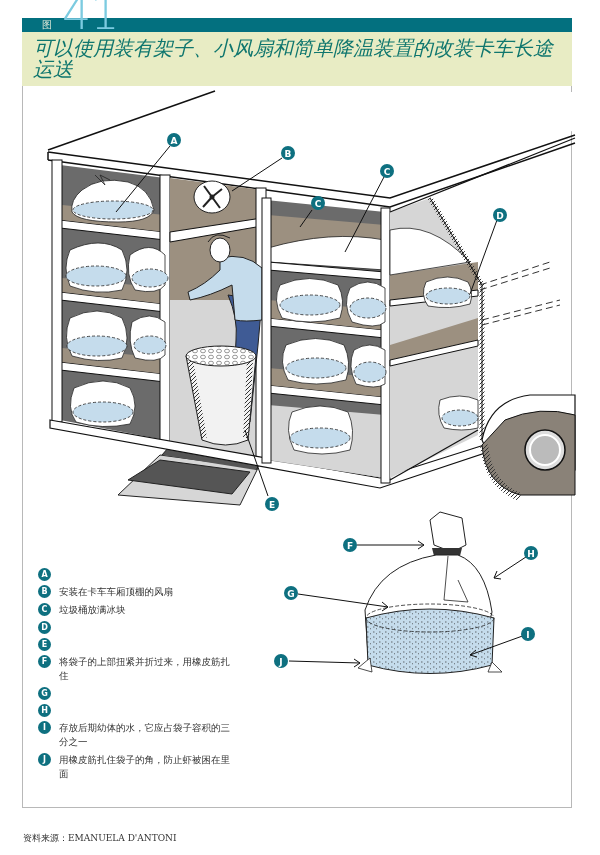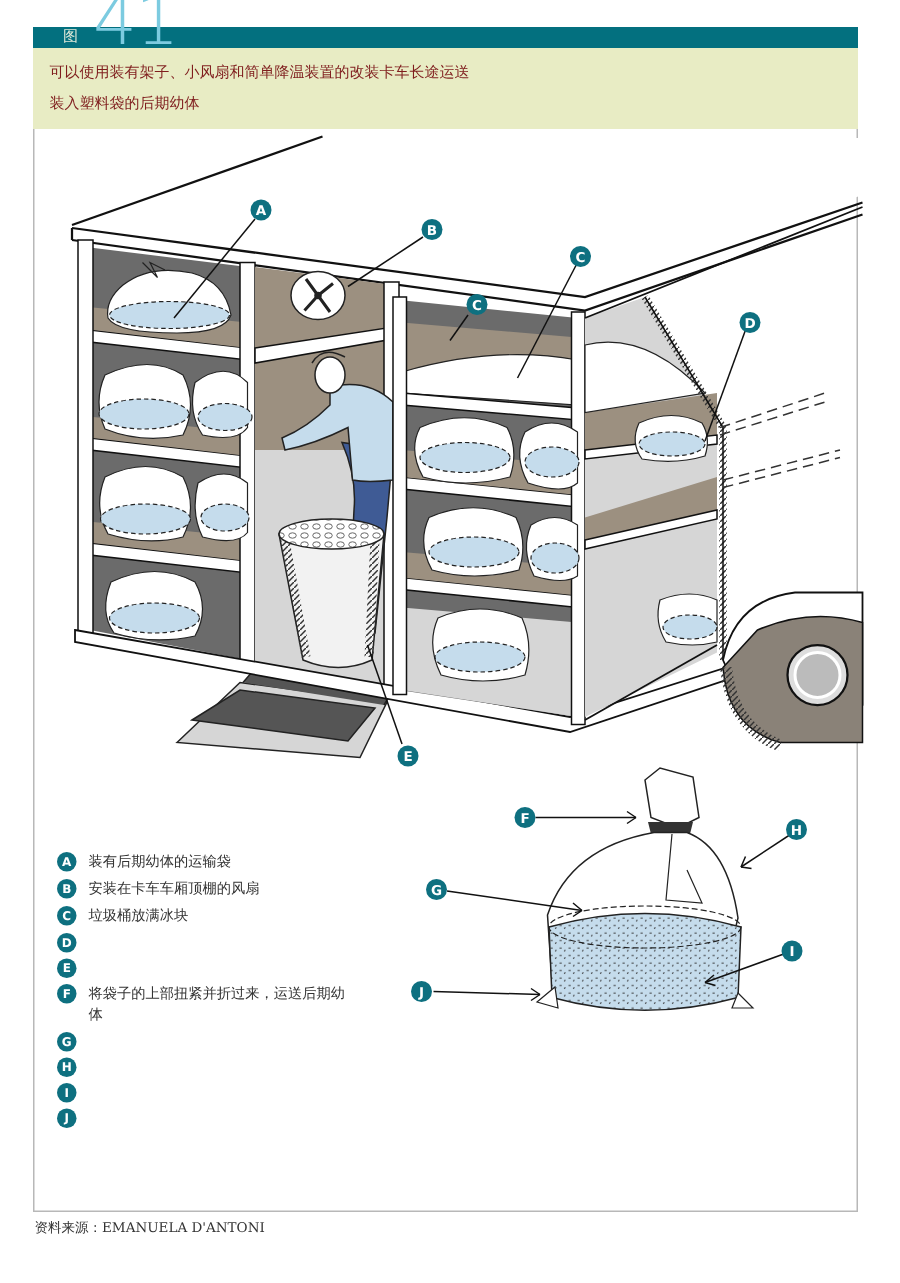--- a/index.html
+++ b/index.html
@@ -1,41 +1,40 @@
 <!DOCTYPE html>
 <html><head>
 <meta charset="utf-8">
 <style>
   html,body{margin:0;padding:0;background:#ffffff;}
   body{width:600px;height:855px;position:relative;overflow:hidden;font-family:"DejaVu Serif",serif;}
   .fig-bigno{position:absolute;left:62px;top:-10px;font-family:"DejaVu Sans",sans-serif;font-size:46px;font-weight:300;color:#7ccbe0;line-height:46px;letter-spacing:-1px;z-index:3;}
   .fig-bar{position:absolute;left:22px;top:18px;width:550px;height:14px;background:#03707f;z-index:1;}
   .fig-label{position:absolute;left:42px;top:18px;font-size:10px;line-height:14px;color:#dfe9d8;z-index:2;}
   .title-band{position:absolute;left:22px;top:32px;width:550px;height:54px;background:#e8ecc4;z-index:1;}
-  .title-text{position:absolute;left:33px;top:38px;width:520px;font-size:10px;line-height:21px;color:#7f1d1d;z-index:2;}
+  .title-text{position:absolute;left:33px;top:38px;width:520px;font-size:20px;line-height:21px;color:#0f766e;z-index:2;font-style:italic;}
   .frame{position:absolute;left:22px;top:86px;width:550px;height:722px;border-left:1px solid #b8b8b8;border-right:1px solid #b8b8b8;border-bottom:1px solid #b8b8b8;box-sizing:border-box;}
   .caption{position:absolute;left:226px;top:102px;font-size:10px;line-height:14px;color:#333;}
   .illus{position:absolute;left:0;top:0;width:600px;height:855px;}
   .legend{position:absolute;left:38px;top:568px;width:225px;}
   .leg-item{display:flex;align-items:flex-start;margin-bottom:4px;}
   .marker{width:13px;height:13px;border-radius:50%;background:#0e7080;color:#fff;font-family:"DejaVu Sans",sans-serif;font-size:8px;font-weight:bold;display:flex;align-items:center;justify-content:center;flex:0 0 13px;margin-top:0px;}
   .leg-text{font-size:9.5px;line-height:14px;color:#333;margin-left:8px;width:175px;}
-  .source{position:absolute;left:23px;top:812px;font-size:9px;color:#333;font-family:"DejaVu Serif",serif;}
+  .source{position:absolute;left:23px;top:832px;font-size:9px;color:#333;font-family:"DejaVu Serif",serif;}
   .mk text{font-family:"DejaVu Sans",sans-serif;font-weight:bold;font-size:9px;fill:#fff;}
 </style>
 </head>
 <body>
 
 <div class="fig-bar"></div>
 <div class="fig-label">图</div>
 <div class="fig-bigno">41</div>
 <div class="title-band"></div>
 <div class="title-text">
   <div>可以使用装有架子、小风扇和简单降温装置的改装卡车长途运送</div>
-  <div>装入塑料袋的后期幼体</div>
 </div>
 <div class="frame"></div>
 
 <div class="caption">
   <div>运送后期幼体（或幼虾）的运输卡车剖面图；</div>
   <div>实际尺寸需要根据卡车的大小进行调整</div>
 </div>
 
 <svg class="illus" viewBox="0 0 600 855">
   <defs>
@@ -265,47 +264,48 @@
     </g>
   <g class="mk">
       <circle cx="281" cy="661" r="7" fill="#0e7080"></circle>
       <text x="281" y="664.5" text-anchor="middle">J</text>
     </g>
 </svg>
 
 <div class="legend">
   <div class="leg-item">
       <span class="marker">A</span>
-      <span class="leg-text">装有后期幼体的运输袋</span>
     </div>
   <div class="leg-item">
       <span class="marker">B</span>
       <span class="leg-text">安装在卡车车厢顶棚的风扇</span>
     </div>
   <div class="leg-item">
       <span class="marker">C</span>
       <span class="leg-text">垃圾桶放满冰块</span>
     </div>
   <div class="leg-item">
       <span class="marker">D</span>
     </div>
   <div class="leg-item">
       <span class="marker">E</span>
     </div>
   <div class="leg-item">
       <span class="marker">F</span>
-      <span class="leg-text">将袋子的上部扭紧并折过来，运送后期幼体</span>
+      <span class="leg-text">将袋子的上部扭紧并折过来，用橡皮筋扎住</span>
     </div>
   <div class="leg-item">
       <span class="marker">G</span>
     </div>
   <div class="leg-item">
       <span class="marker">H</span>
     </div>
   <div class="leg-item">
       <span class="marker">I</span>
+      <span class="leg-text">存放后期幼体的水，它应占袋子容积的三分之一</span>
     </div>
   <div class="leg-item">
       <span class="marker">J</span>
+      <span class="leg-text">用橡皮筋扎住袋子的角，防止虾被困在里面</span>
     </div>
 </div>
 
 <div class="source">资料来源：EMANUELA D'ANTONI</div>
 
 </body></html>

